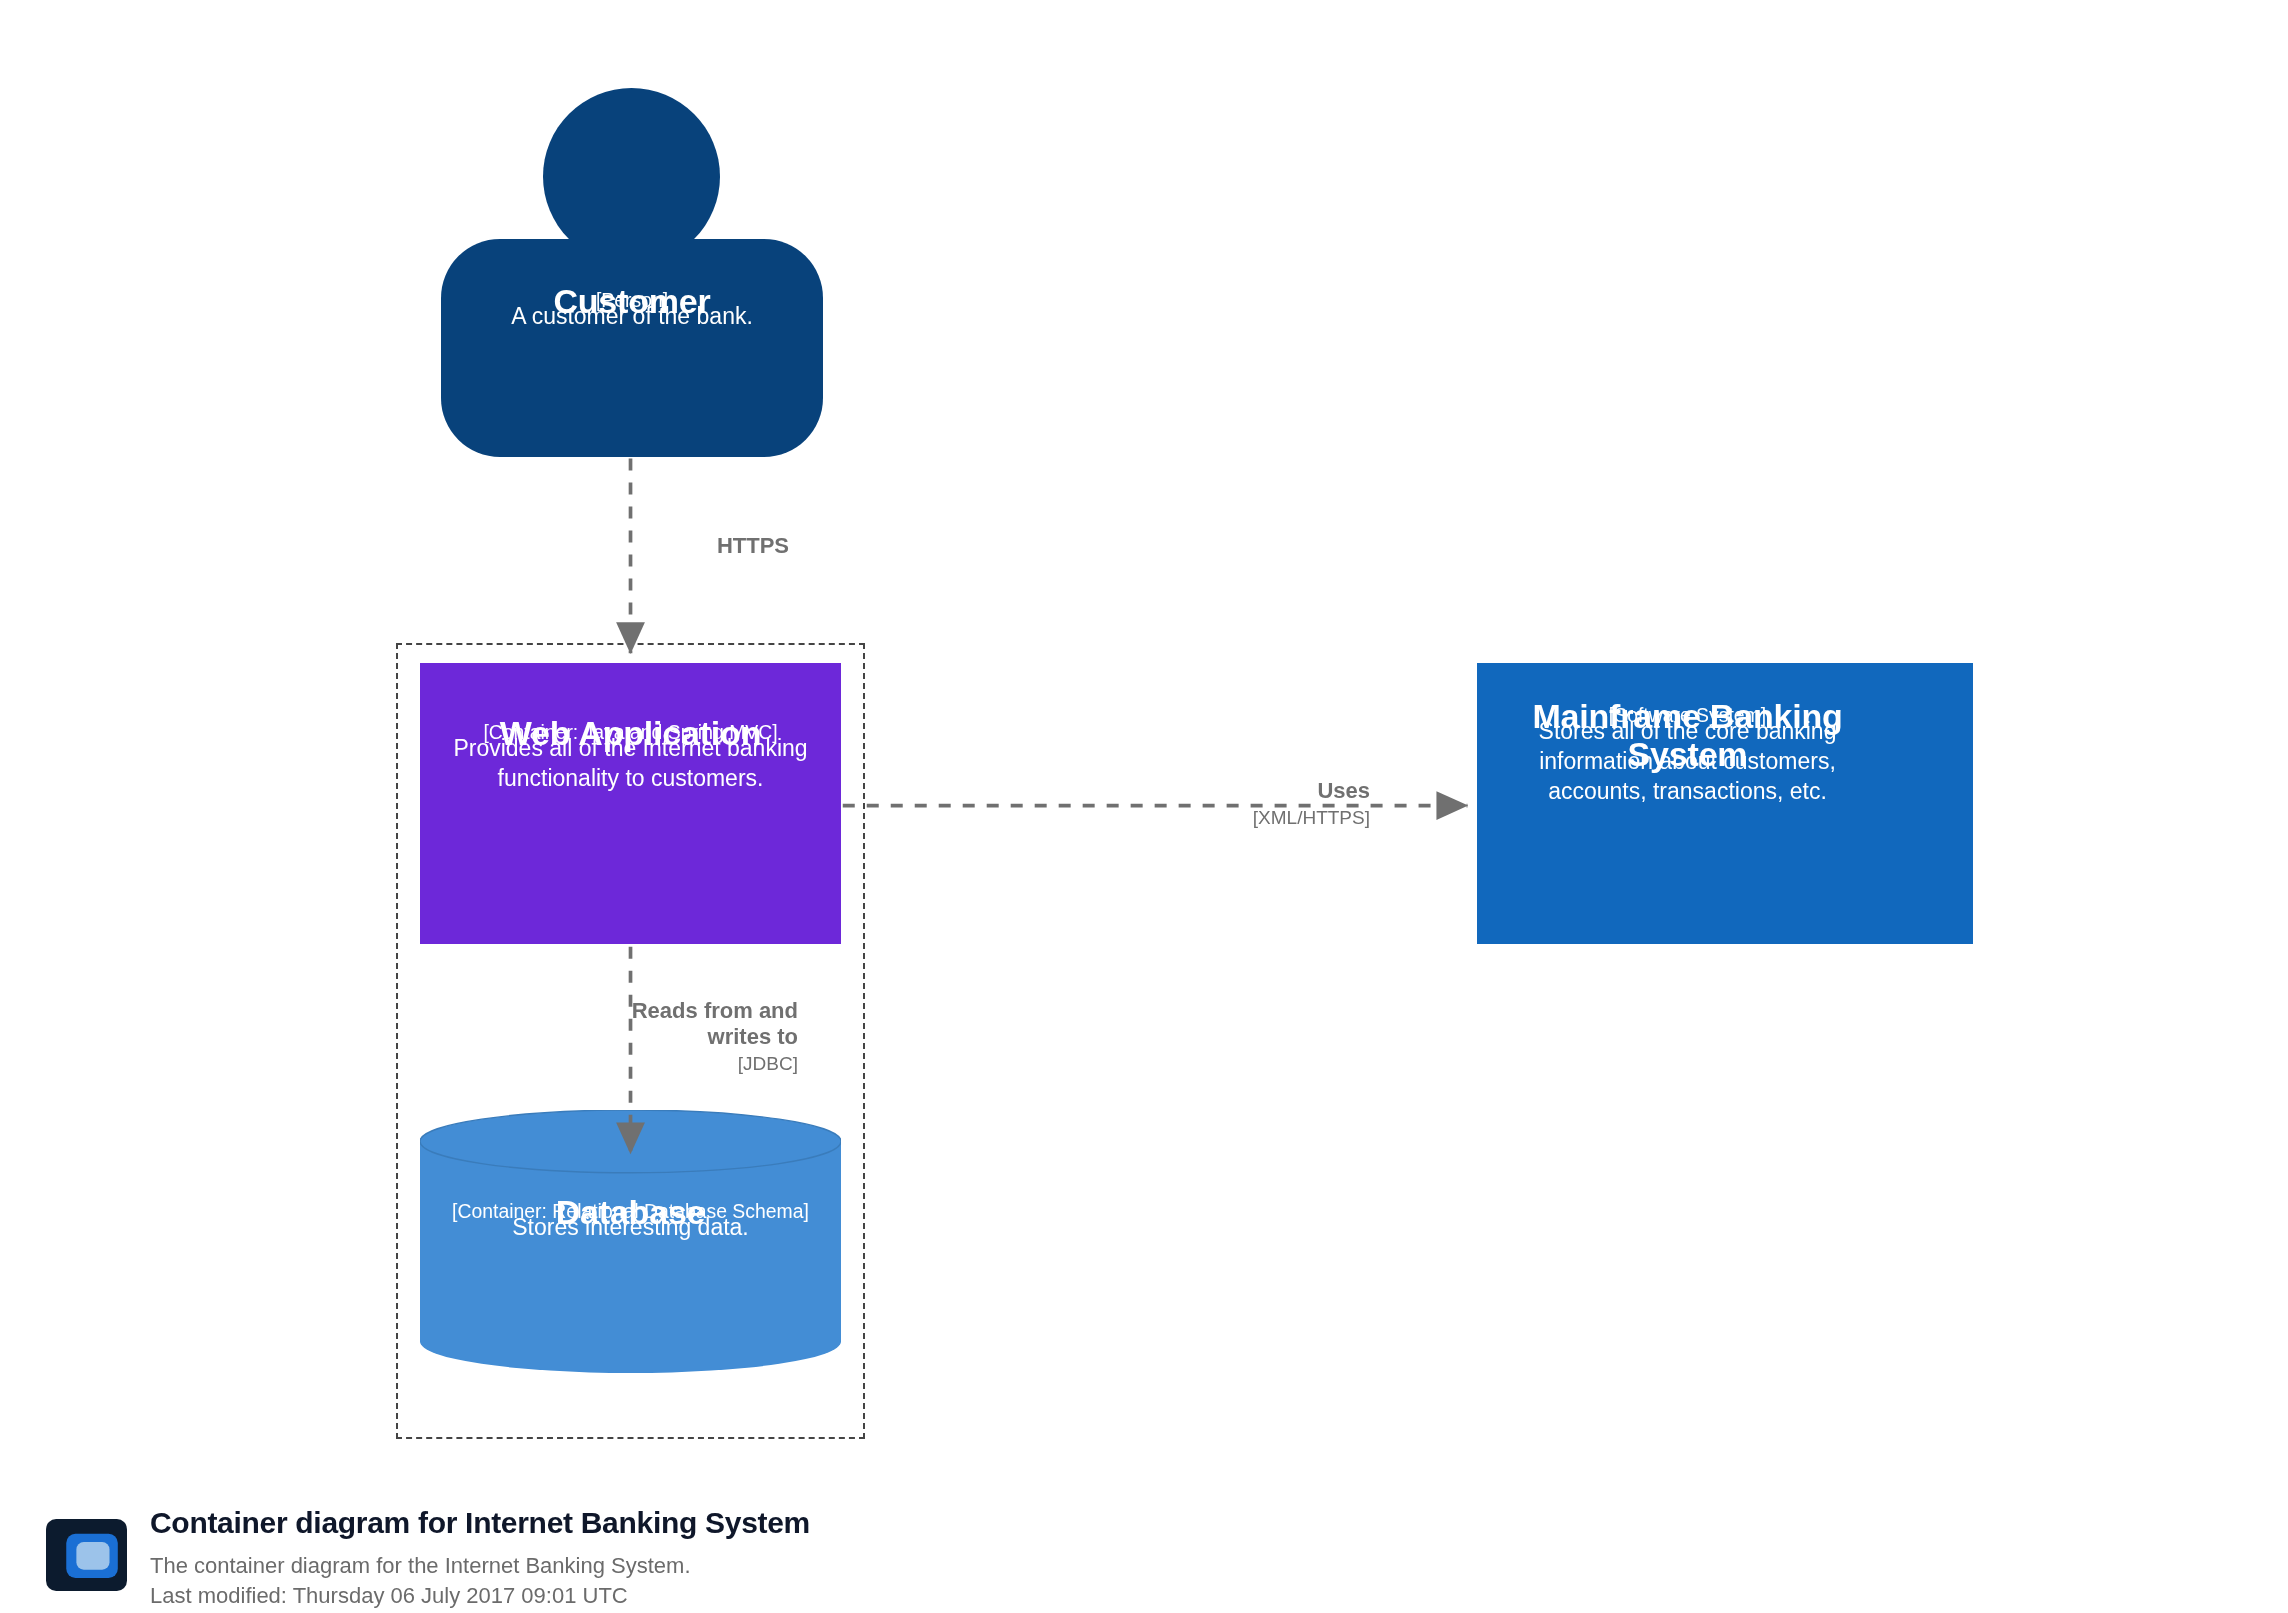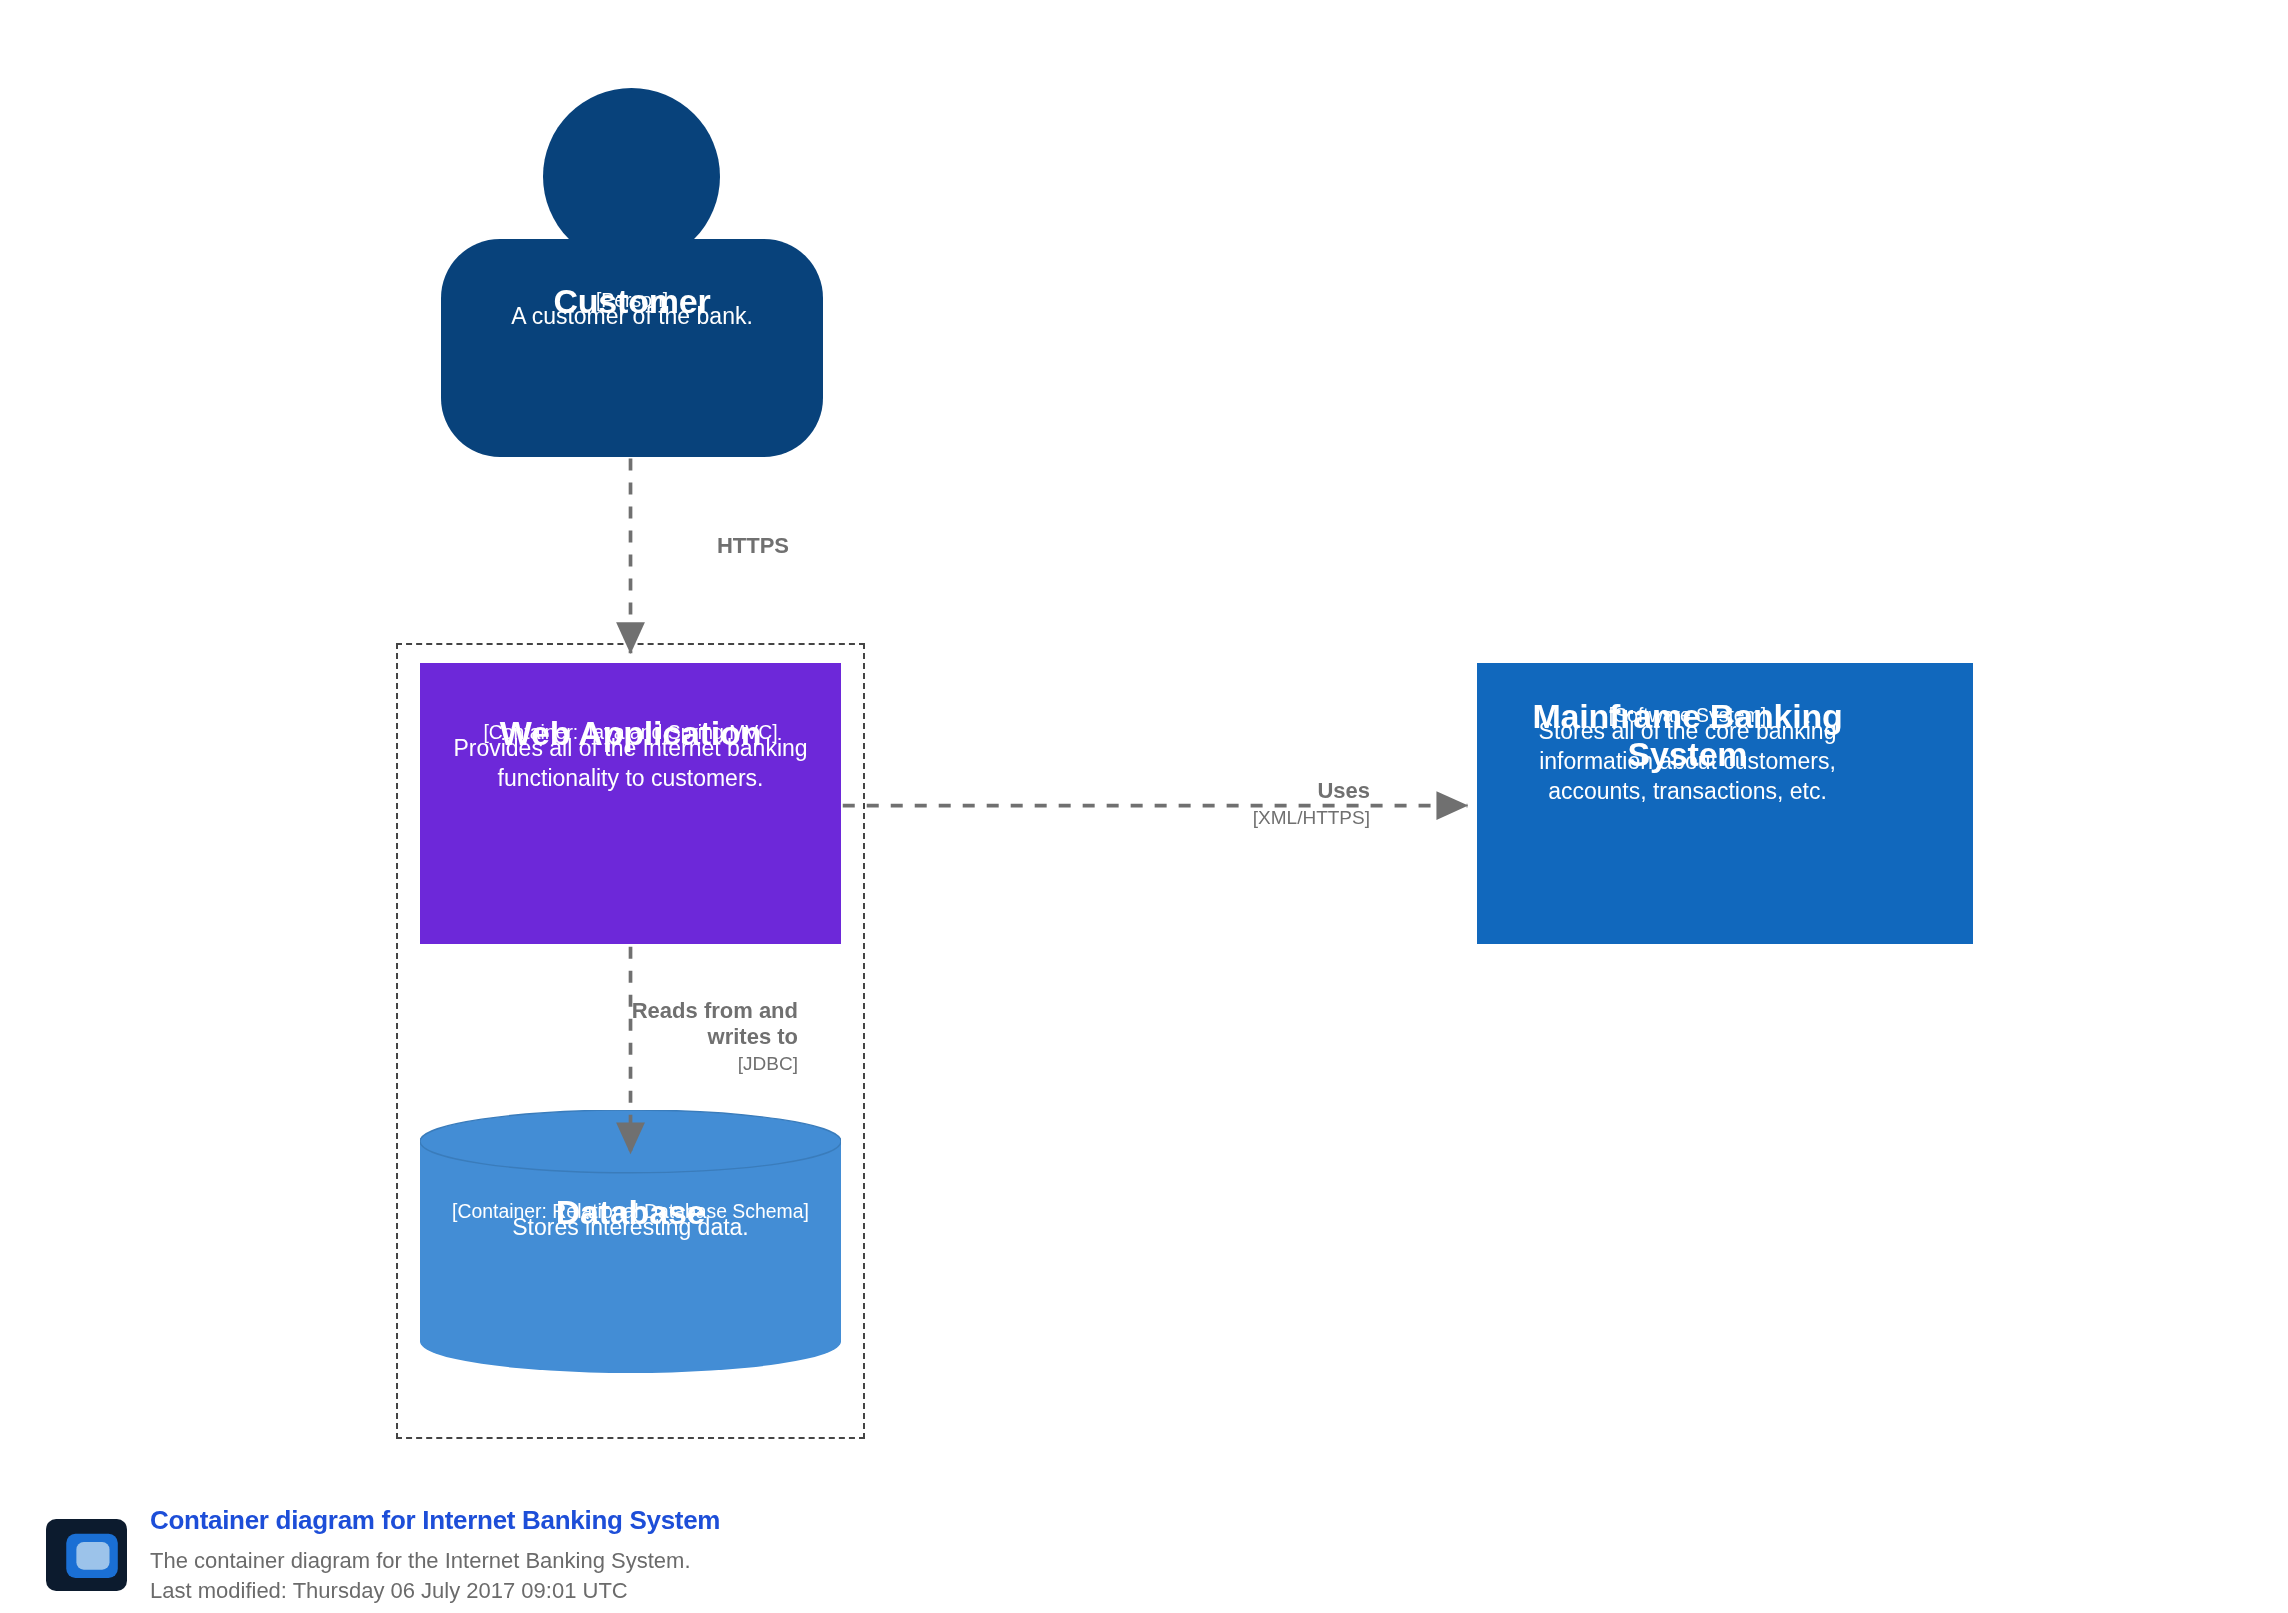--- a/index.html
+++ b/index.html
@@ -208,23 +208,23 @@
     width: 81px;
     height: 72px;
   }
   #footer-text {
     position: absolute;
     left: 104px;
     top: 0px;
     width: 1181px;
   }
   #footer-title {
-    font-size: 26px;
+    font-size: 30px;
     font-weight: bold;
-    color: #1d4ed8;
+    color: #0f172a;
     line-height: 1.15;
     letter-spacing: -0.3px;
   }
   .footer-sub {
     font-size: 22px;
     font-weight: normal;
     color: #6b6b6b;
     line-height: 1.38;
   }
   #footer-description { margin-top: 10px; }

